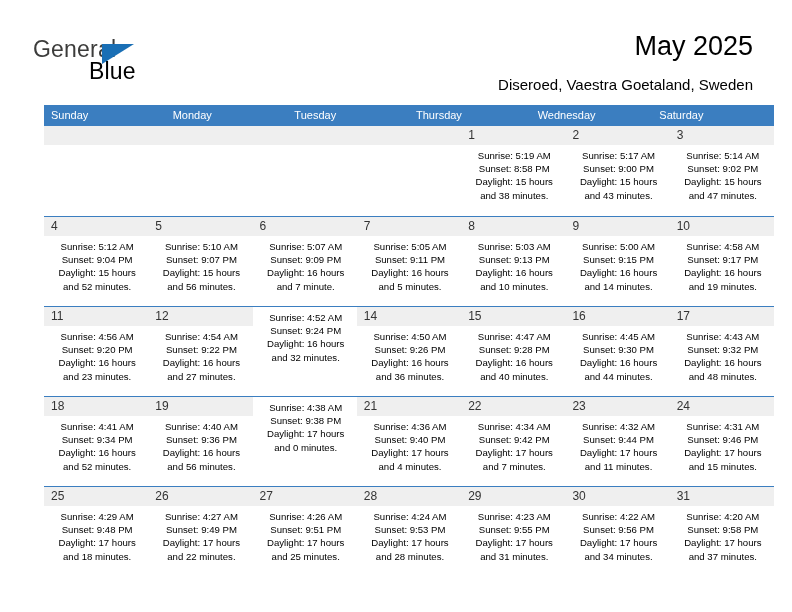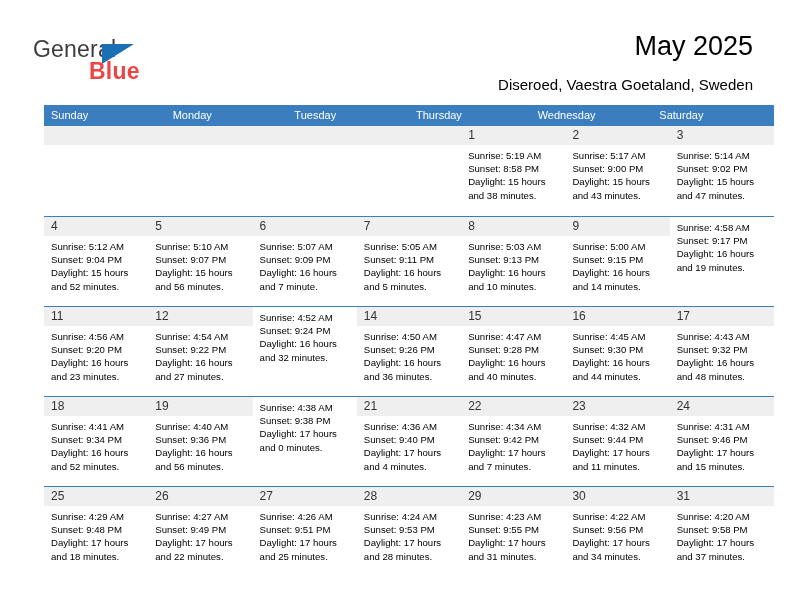--- a/index.html
+++ b/index.html
@@ -52,23 +52,22 @@
     width: 0;
     height: 0;
     border-left: 32px solid #1a6fb5;
     border-bottom: 20px solid transparent;
   }
   .logo-blue {
     position: absolute;
     left: 56px;
     top: 22px;
     font-size: 23px;
-    color: #ef4444;
+    color: #000000;
     letter-spacing: 0.2px;
-    font-weight: bold;
   }
 
   .title {
     position: absolute;
     right: 39px;
     top: 31px;
     font-size: 27px;
     color: #000000;
     text-align: center;
     white-space: nowrap;
@@ -130,20 +129,21 @@
     box-sizing: border-box;
   }
   .day-number {
     font-size: 12px;
     line-height: 19px;
     padding-left: 7px;
     color: #333333;
   }
   .day-body {
     padding: 4px 5px 0 7px;
+    text-align: center;
   }
   .day-line {
     font-size: 9.6px;
     line-height: 13.2px;
     color: #000000;
     white-space: nowrap;
   }
   .empty .day-number-band {
     background: #efefef;
   }
@@ -293,20 +293,23 @@
               <div class="day-number">9</div>
             </div>
             <div class="day-body">
               <div class="day-line">Sunrise: 5:00 AM</div>
               <div class="day-line">Sunset: 9:15 PM</div>
               <div class="day-line">Daylight: 16 hours</div>
               <div class="day-line">and 14 minutes.</div>
             </div>
           </div>
           <div class="day-cell">
+            <div class="day-number-band">
+              <div class="day-number">10</div>
+            </div>
             <div class="day-body">
               <div class="day-line">Sunrise: 4:58 AM</div>
               <div class="day-line">Sunset: 9:17 PM</div>
               <div class="day-line">Daylight: 16 hours</div>
               <div class="day-line">and 19 minutes.</div>
             </div>
           </div>
         </div>
         <div class="week-row">
           <div class="day-cell">

